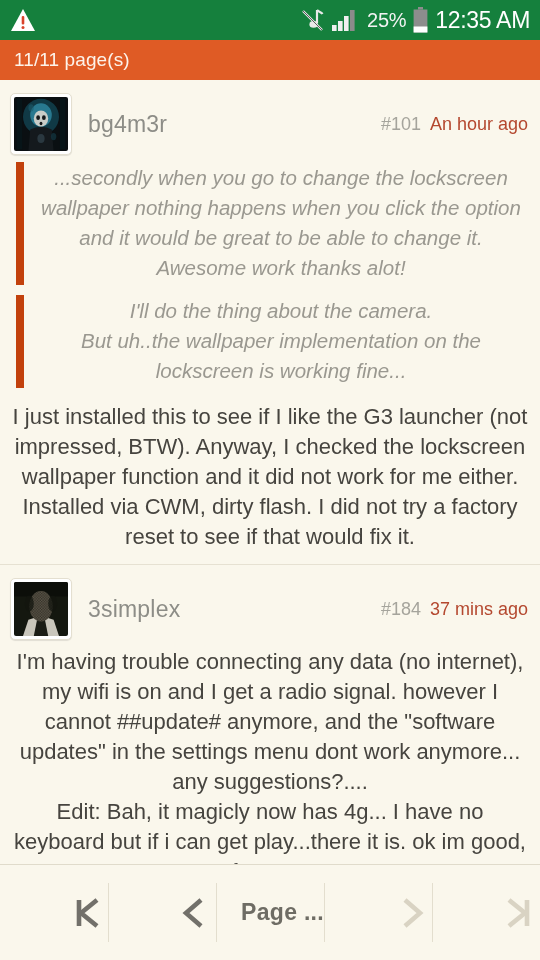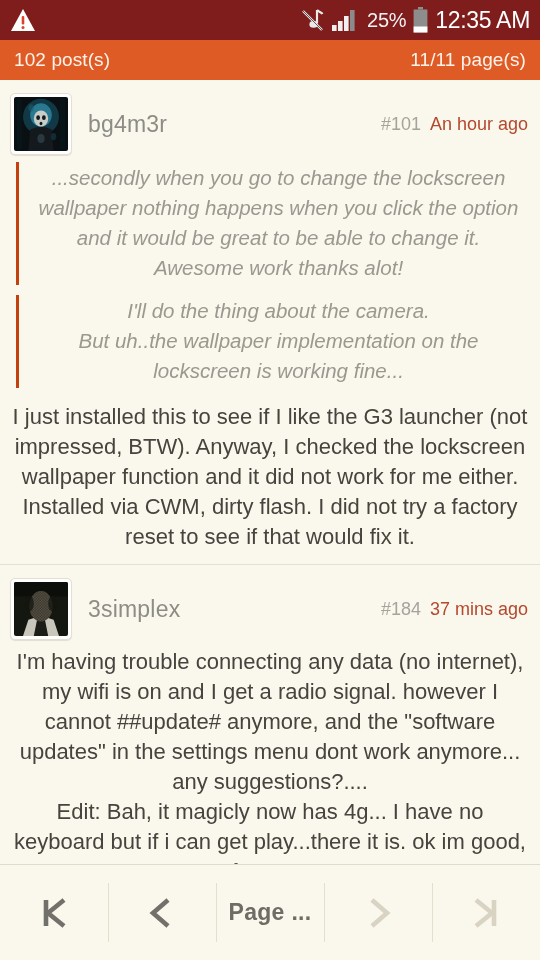--- a/index.html
+++ b/index.html
@@ -6,21 +6,21 @@
   html, body {
     width:540px; height:960px;
     background:#faf7ec;
     font-family:"Liberation Sans", sans-serif;
     overflow:hidden;
   }
 
   
   .statusbar {
     height:40px; width:100%;
-    background:#7f1d1d;
+    background:#15803d;
     display:flex; align-items:center;
     padding:0 10px;
     position:relative;
   }
   .sb-left { display:flex; align-items:center; gap:8px; }
   .sb-right {
     margin-left:auto; display:flex; align-items:center; gap:7px;
     color:#ffffff;
   }
   .sb-battpct { font-size:20px; color:#f2f2f2; letter-spacing:-.3px; }
@@ -77,21 +77,21 @@
     letter-spacing:.2px;
   }
   .post-meta {
     margin-left:auto; display:flex; align-items:baseline; gap:9px;
     padding-right:2px;
   }
   .post-num { font-size:18px; color:#a5a49c; }
   .post-time { font-size:18px; color:#b4482f; }
 
   .quote {
-    border-left:3px solid #c2410c;
+    border-left:8px solid #c2410c;
     padding:1px 6px 2px 14px;
     margin:6px 0 10px 6px;
     font-style:italic;
     font-size:20.5px;
     line-height:30px;
     color:#9a9890;
   }
   .body-text {
     font-size:22px;
     line-height:30px;
@@ -103,21 +103,21 @@
   
   .pagerbar {
     position:absolute; left:0; bottom:0;
     width:540px; height:96px;
     background:#faf7ec;
     border-top:1px solid #e0dbcb;
     display:flex; align-items:stretch;
   }
   .pager-btn {
     flex:1 1 0;
-    display:flex; align-items:center; justify-content:center;
+    display:flex; align-items:center; justify-content:flex-end;
     position:relative;
   }
   .pager-btn + .pager-btn::before {
     content:""; position:absolute; left:0; top:18px; bottom:18px;
     width:1px; background:#e3dece;
   }
   .pager-label {
     font-size:23px; color:#6e6c64; font-weight:bold; letter-spacing:.3px;
   }
   .pg-ico { width:42px; height:42px; display:block; }
@@ -159,21 +159,20 @@
         <rect x="5" y="0" width="5" height="2.5" fill="#8d8d8d"></rect>
         <rect x="0.6" y="2.5" width="13.8" height="23" fill="#8d8d8d"></rect>
         <rect x="0.6" y="19.5" width="13.8" height="6" fill="#ffffff"></rect>
       </svg>
     </span>
     <span class="sb-clock">12:35 AM</span>
   </div>
 </div>
 
 <div class="orangebar">
-  <span>102 post(s)</span>
   <span>11/11 page(s)</span>
 </div>
 
 <div class="thread">
 
   <div class="post">
     <div class="post-head">
       <div class="avatar">
         <span class="avatar-img">
           <svg viewBox="0 0 60 60" width="100%" height="100%">

